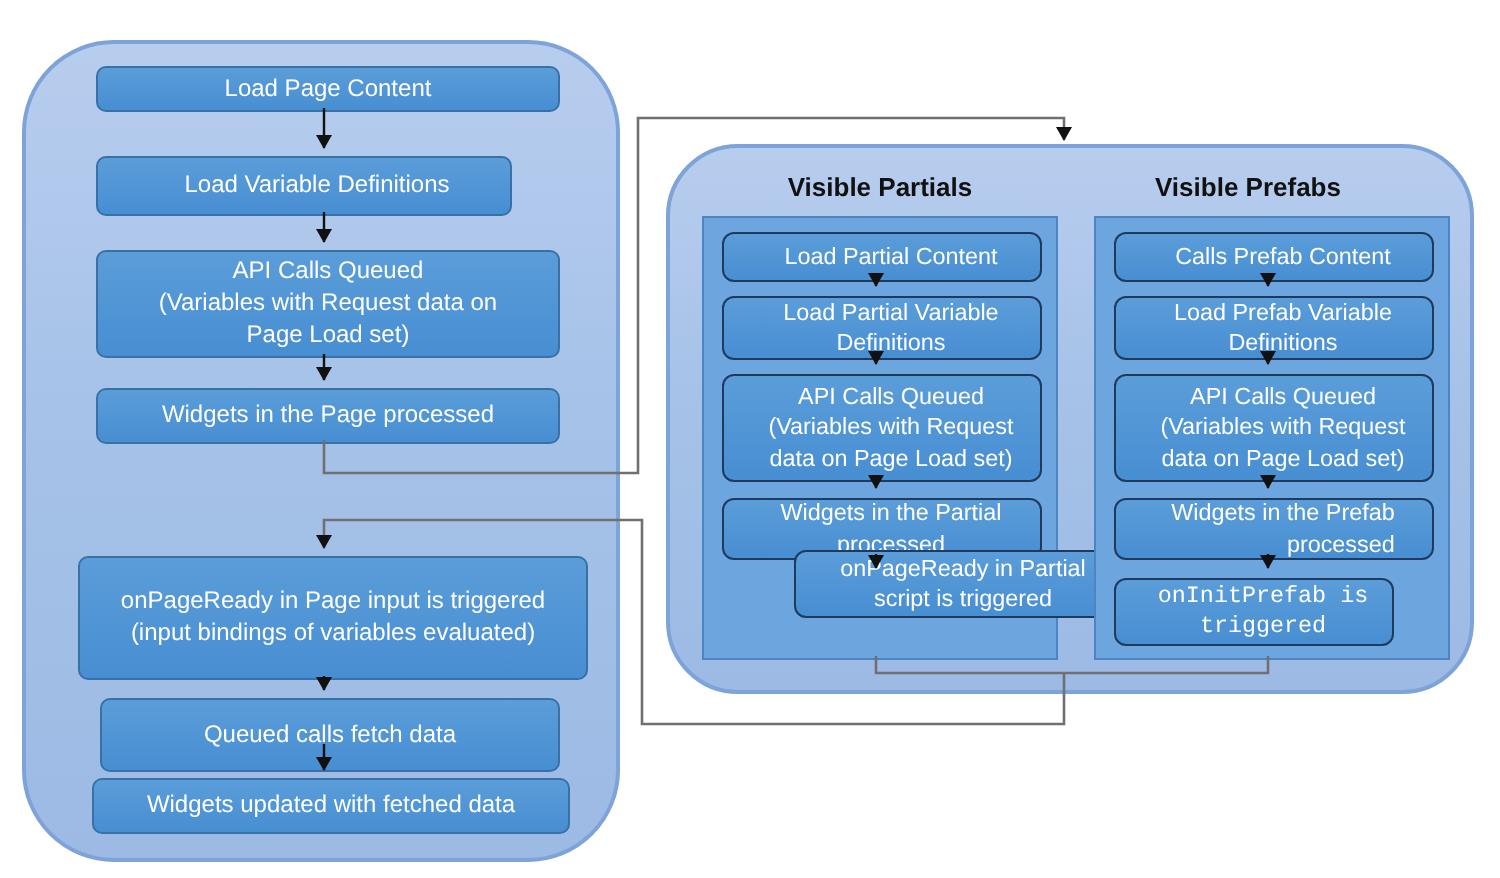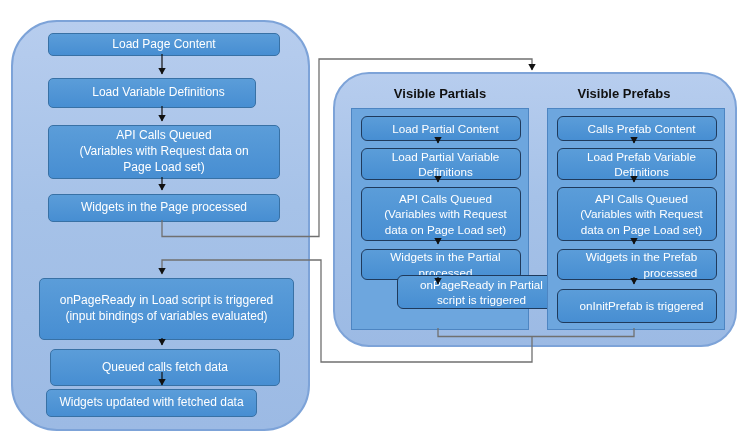--- a/index.html
+++ b/index.html
@@ -53,24 +53,24 @@
 
 <div class="canvas">
 
   <div class="outer-panel" style="left:11px;top:20px;width:299px;height:411px;">
     <div class="fbox" style="left:35px;top:11px;width:232px;height:23px;">Load Page Content</div>
     <div class="fbox" style="left:35px;top:56px;width:208px;height:30px;padding-left:16px;">Load Variable Definitions</div>
     <div class="fbox" style="left:35px;top:103px;width:232px;height:54px;">API Calls Queued
 (Variables with Request data on
 Page Load set)</div>
     <div class="fbox" style="left:35px;top:172px;width:232px;height:28px;">Widgets in the Page processed</div>
-    <div class="fbox" style="left:26px;top:256px;width:255px;height:62px;">onPageReady in Load script is triggered
+    <div class="fbox" style="left:26px;top:256px;width:255px;height:62px;">onPageReady in Page input is triggered
 (input bindings of variables evaluated)</div>
     <div class="fbox" style="left:37px;top:327px;width:230px;height:37px;">Queued calls fetch data</div>
-    <div class="fbox" style="left:33px;top:367px;width:211px;height:28px;">Widgets updated with fetched data</div>
+    <div class="fbox" style="left:33px;top:367px;width:239px;height:28px;">Widgets updated with fetched data</div>
   </div>
 
   <div class="outer-panel right" style="left:333px;top:72px;width:404px;height:275px;">
 
     <div class="panel-heading" style="left:16px;top:12px;width:178px;">Visible Partials</div>
     <div class="panel-heading" style="left:200px;top:12px;width:178px;">Visible Prefabs</div>
 
     <div class="subpanel" style="left:16px;top:34px;width:178px;height:222px;">
       <div class="fbox inner" style="left:9px;top:7px;width:160px;height:25px;">Load Partial Content</div>
       <div class="fbox inner" style="left:9px;top:39px;width:160px;height:32px;">Load Partial Variable
@@ -86,21 +86,21 @@
 
     <div class="subpanel" style="left:212px;top:34px;width:178px;height:222px;">
       <div class="fbox inner" style="left:9px;top:7px;width:160px;height:25px;">Calls Prefab Content</div>
       <div class="fbox inner" style="left:9px;top:39px;width:160px;height:32px;">Load Prefab Variable
 Definitions</div>
       <div class="fbox inner" style="left:9px;top:78px;width:160px;height:54px;">API Calls Queued
 (Variables with Request
 data on Page Load set)</div>
       <div class="fbox inner" style="left:9px;top:140px;width:160px;height:31px;text-align:right;">Widgets in the Prefab
 processed</div>
-      <div class="fbox inner" style="left:9px;top:180px;width:160px;height:34px;">onInitPrefab is triggered</div>
+      <div class="fbox inner" style="left:9px;top:180px;width:140px;height:34px;font-family:Liberation Mono, monospace;">onInitPrefab is triggered</div>
     </div>
   </div>
 
   <svg class="overlay" width="750" height="439" viewBox="0 0 750 439">
     <defs>
       <marker id="ah" markerUnits="userSpaceOnUse" markerWidth="8" markerHeight="8" refX="6.5" refY="4" orient="auto">
         <path d="M0,0 L7,4 L0,8 Z" fill="#111111"></path>
       </marker>
     </defs>
 

